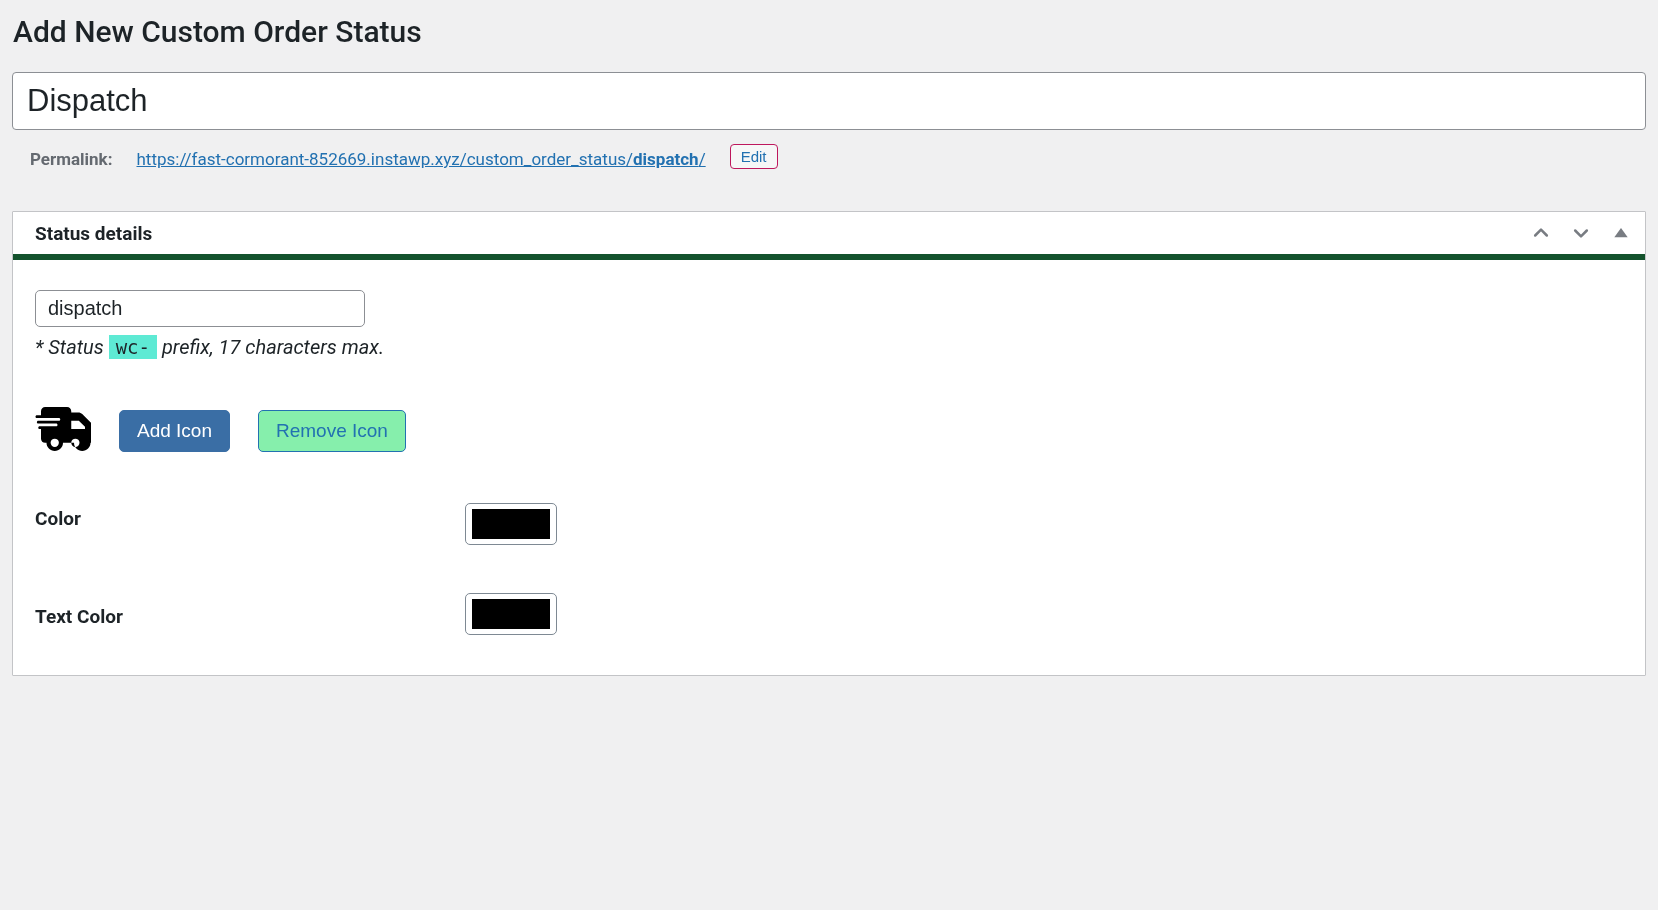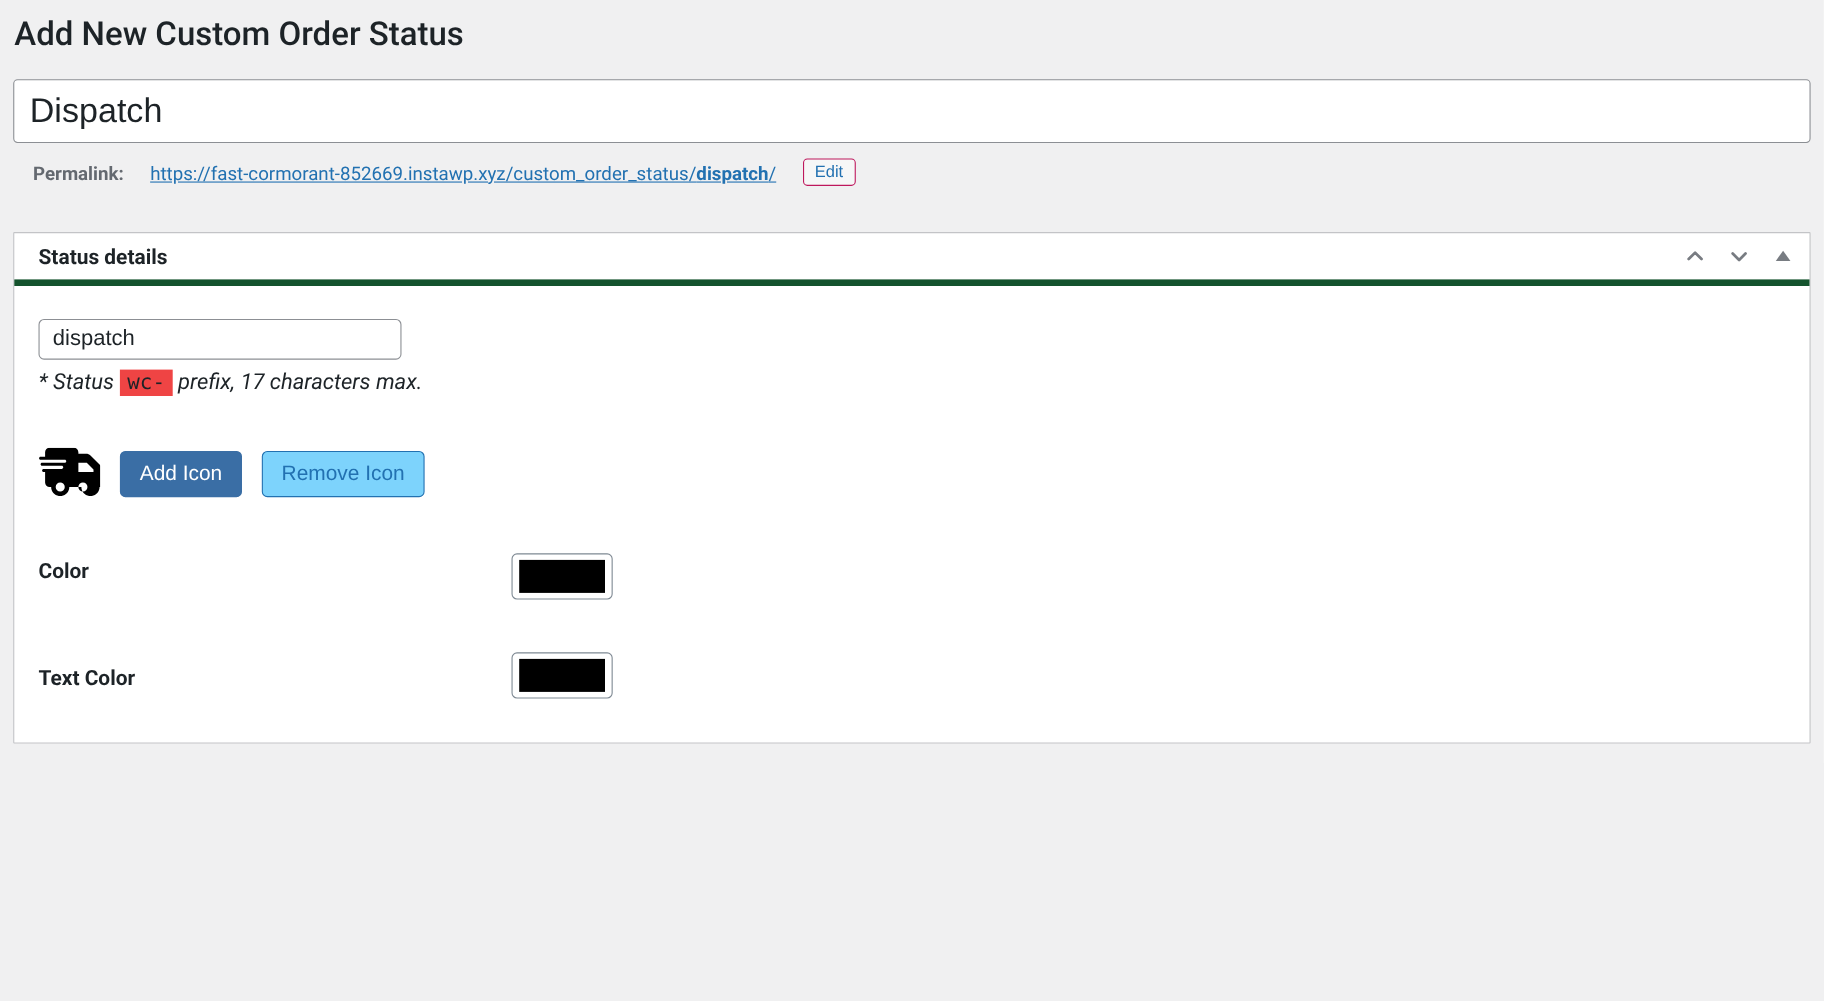--- a/index.html
+++ b/index.html
@@ -110,46 +110,46 @@
       color: #1d2327;
     }
     .slug-hint {
       margin-top: 8px;
       font-style: italic;
       font-size: 20px;
       color: #1d2327;
     }
     .slug-hint code {
       font-family: Menlo, Consolas, monospace;
-      background: #ef4444;
+      background: #5eead4;
       padding: 1px 7px 1px 7px;
       font-style: normal;
       font-size: 19px;
     }
     .icon-row {
       display: flex;
       align-items: center;
-      gap: 18px;
+      gap: 28px;
     }
     .truck-icon {
       width: 56px;
       height: 44px;
       color: #000;
     }
     .btn-primary {
       background: #3a6ea5;
       border: 1px solid #3a6ea5;
       color: #fff;
       padding: 9px 17px;
       font-size: 19px;
       border-radius: 5px;
       cursor: pointer;
     }
     .btn-secondary {
-      background: #7dd3fc;
+      background: #86efac;
       border: 1px solid #2271b1;
       color: #2271b1;
       padding: 9px 17px;
       font-size: 19px;
       border-radius: 5px;
       cursor: pointer;
     }
     .color-box {
       border: 1px solid #7e8993;
       border-radius: 5px;

